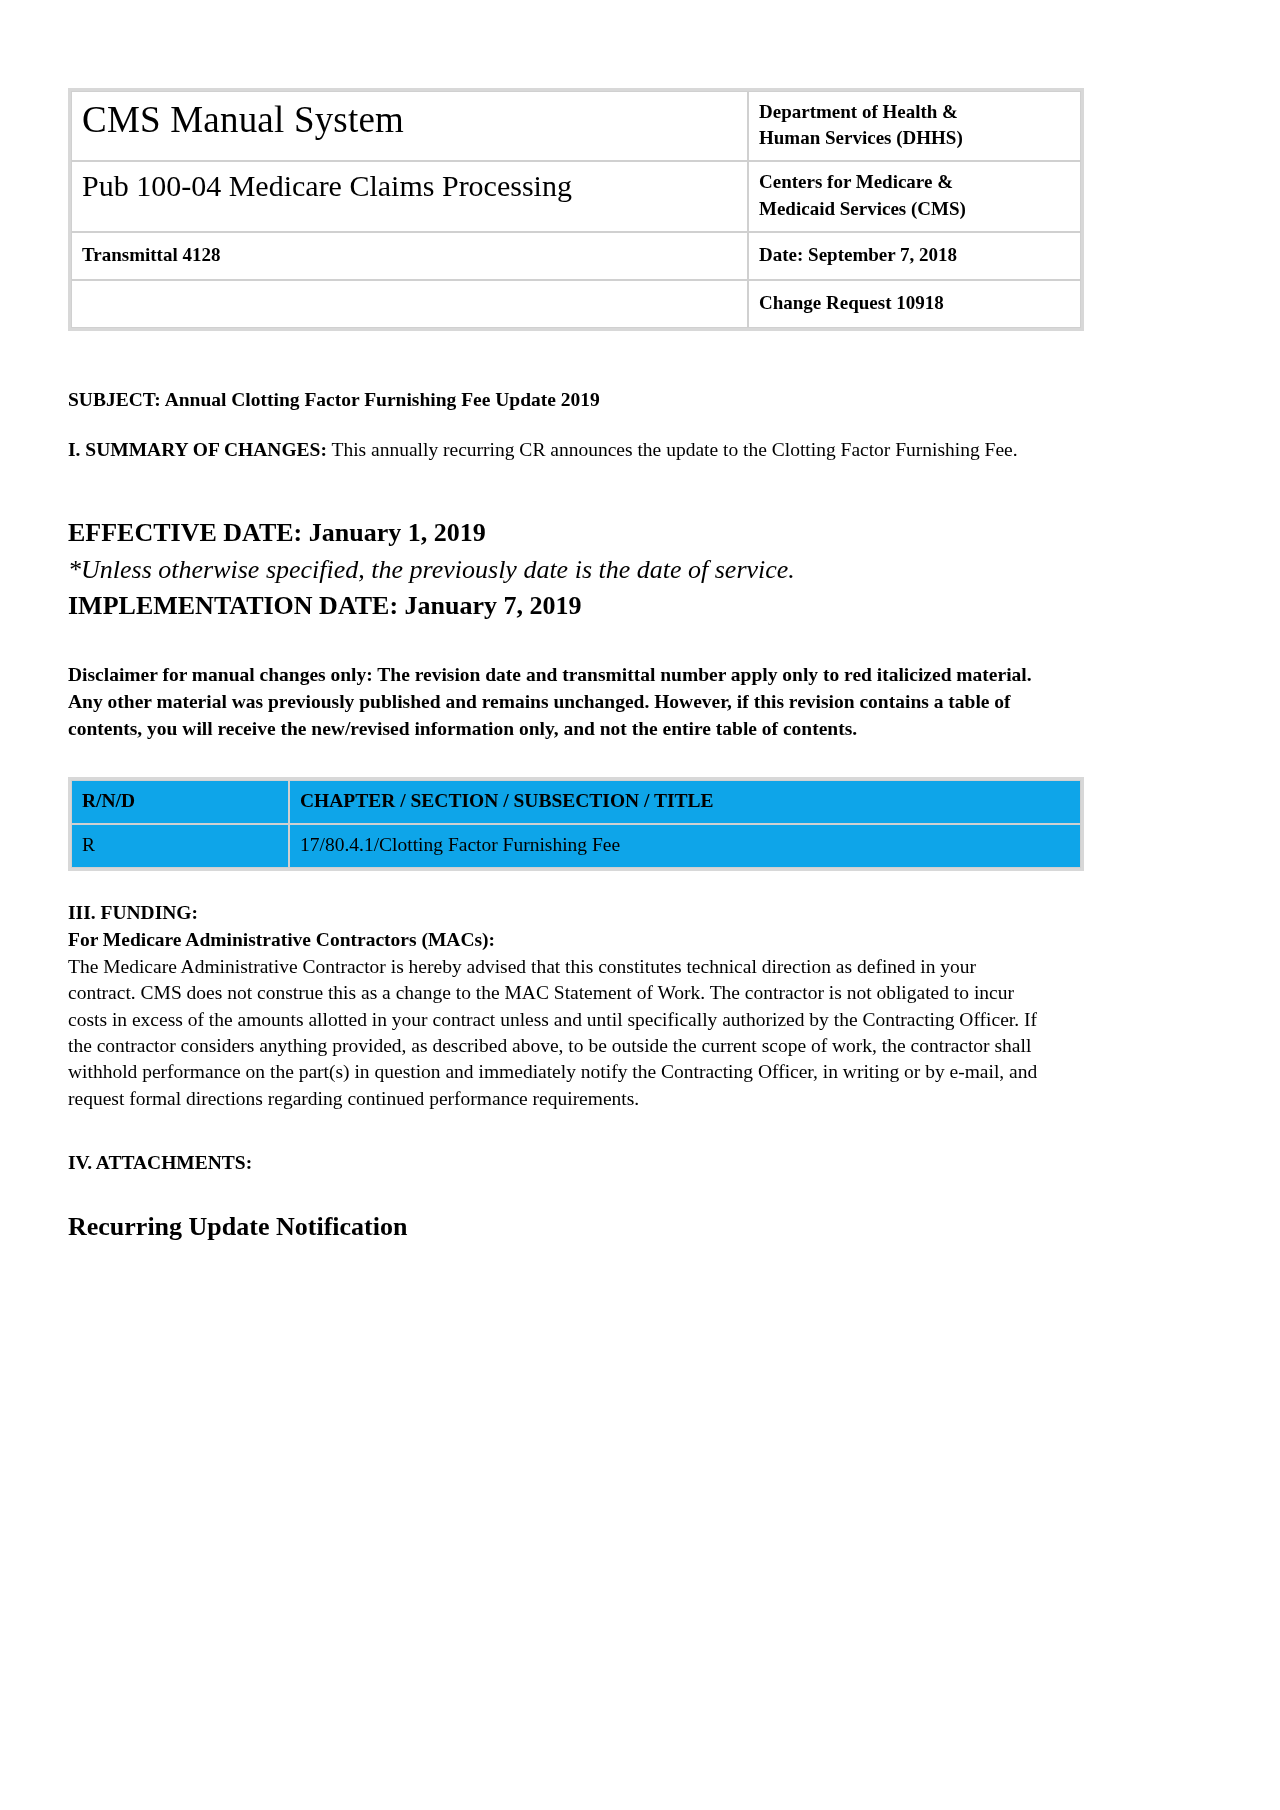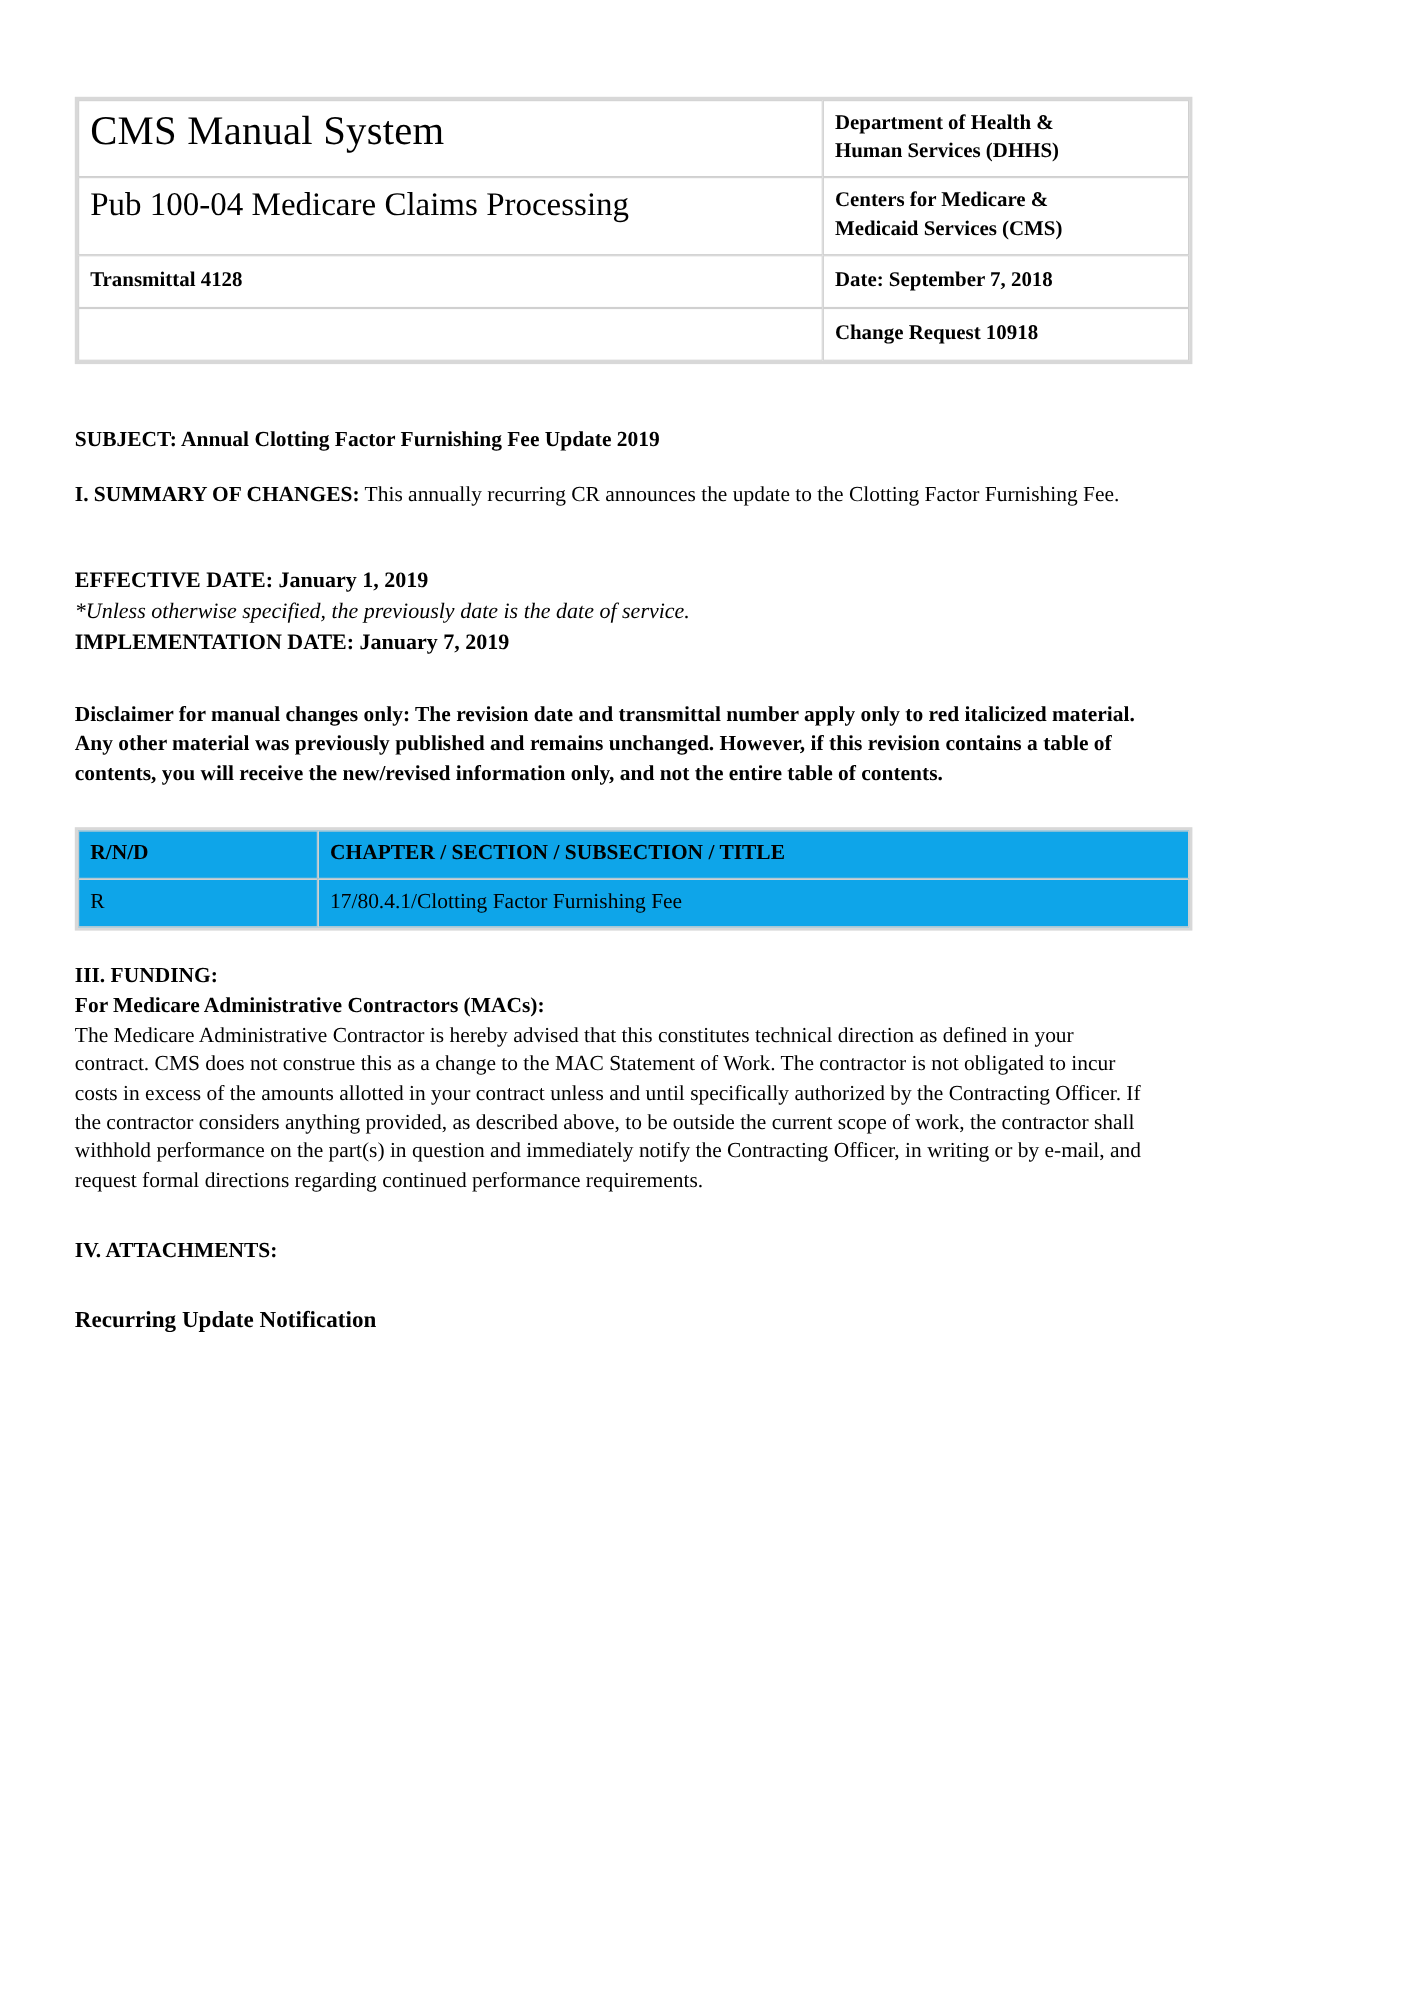--- a/index.html
+++ b/index.html
@@ -75,21 +75,21 @@
     line-height: 1.34;
     margin: 0;
   }
   .b  { font-weight: bold; }
   .i  { font-style: italic; }
   .bi { font-weight: bold; }
 
   .subject { margin-top: 58px; font-size: 19.5px; font-weight: bold; }
   .summary { margin-top: 26px; }
   .eff-block { margin-top: 52px; }
-  .eff-block .line { font-size: 20px; line-height: 1.39; }
+  .eff-block .line { font-size: 26px; line-height: 1.39; }
   .disclaimer { margin-top: 38px; font-size: 19.5px; line-height: 1.38; }
   .changes-head { margin-top: 30px; font-size: 19.5px; line-height: 1.39; }
 
   
   .rnd-wrap { margin-top: 34px; }
   .rnd-table {
     width: 976px;
     border-collapse: separate;
     border-spacing: 0;
     border: 3px solid #d8d8d8;
@@ -103,21 +103,21 @@
     background: #0ea5e9;
   }
   .rnd-c1 { width: 196px; }
   .rnd-c2 { width: 770px; }
   .rnd-head td { font-weight: bold; }
 
   .funding { margin-top: 28px; }
   .funding .h { font-size: 19.5px; font-weight: bold; line-height: 1.39; }
   .funding .body { margin-top: 1px; font-size: 19.5px; line-height: 1.355; text-align: left; }
   .attachments { margin-top: 40px; font-size: 19.5px; font-weight: bold; }
-  .attach-item { margin-top: 38px; font-size: 21px; font-weight: bold; }
+  .attach-item { margin-top: 38px; font-size: 26px; font-weight: bold; }
 </style>
 </head>
 <body>
 
 <div class="page">
   <div class="content">
 
     <table class="hdr-table">
       <tbody>
           <tr>

